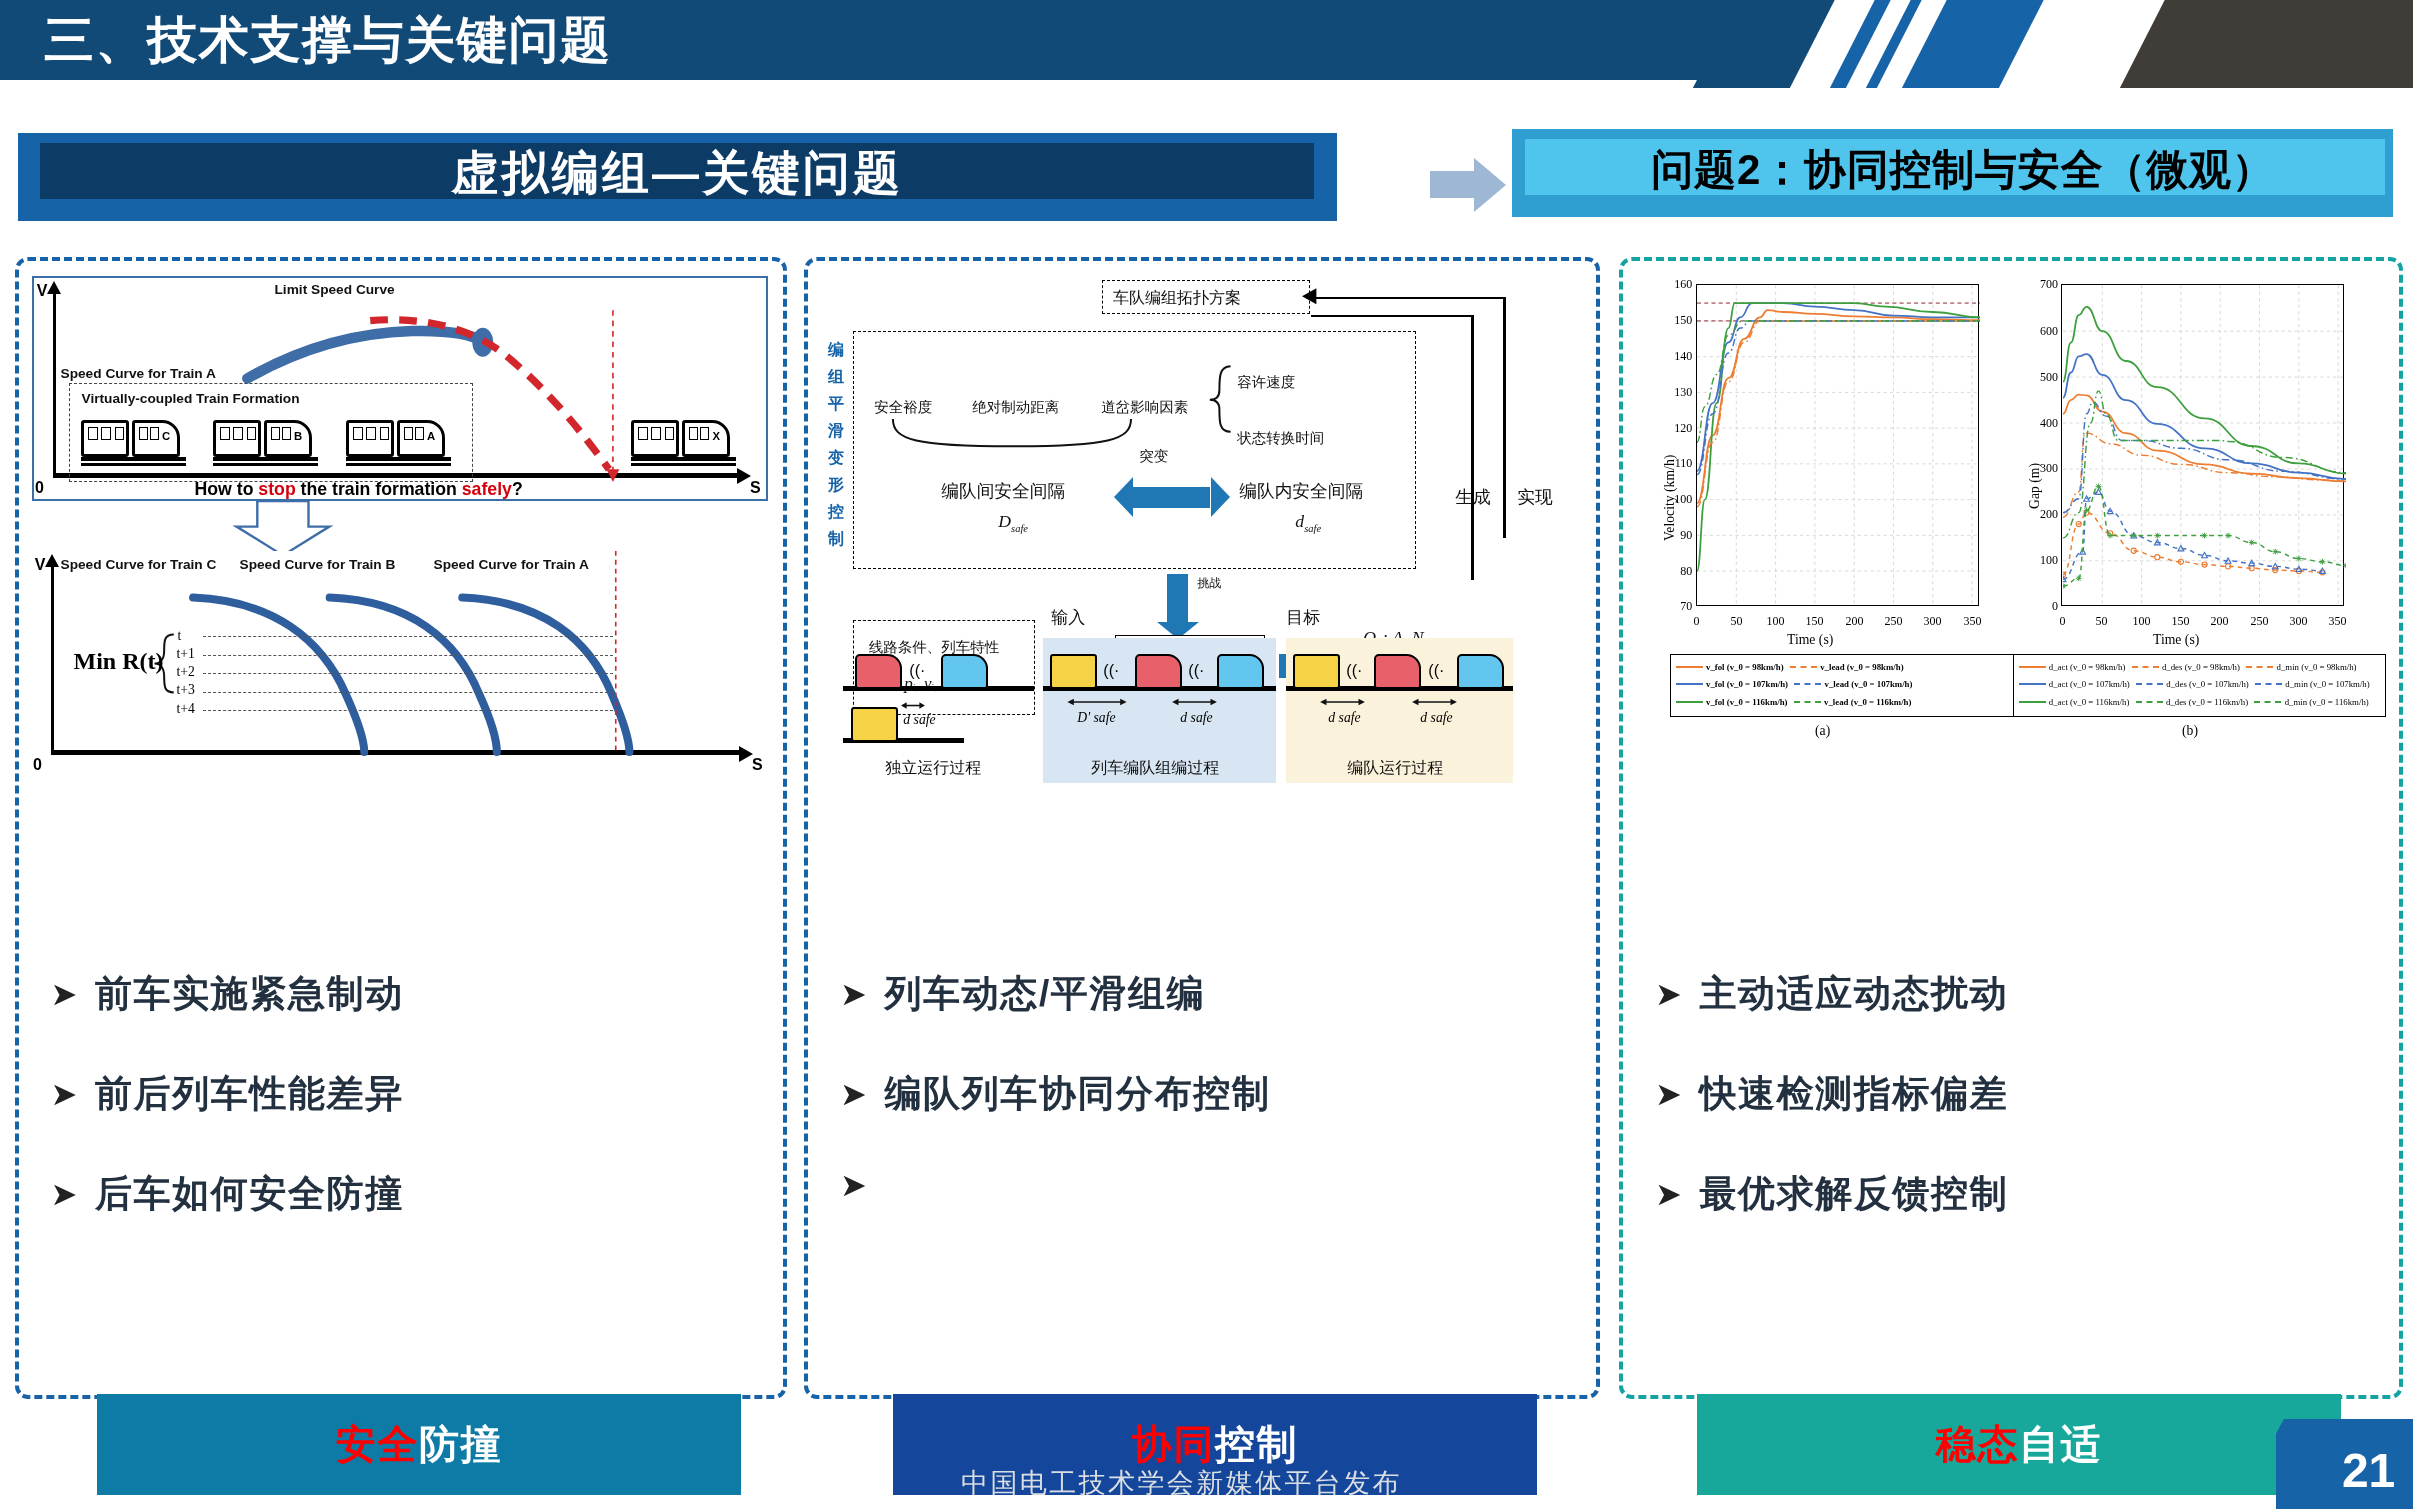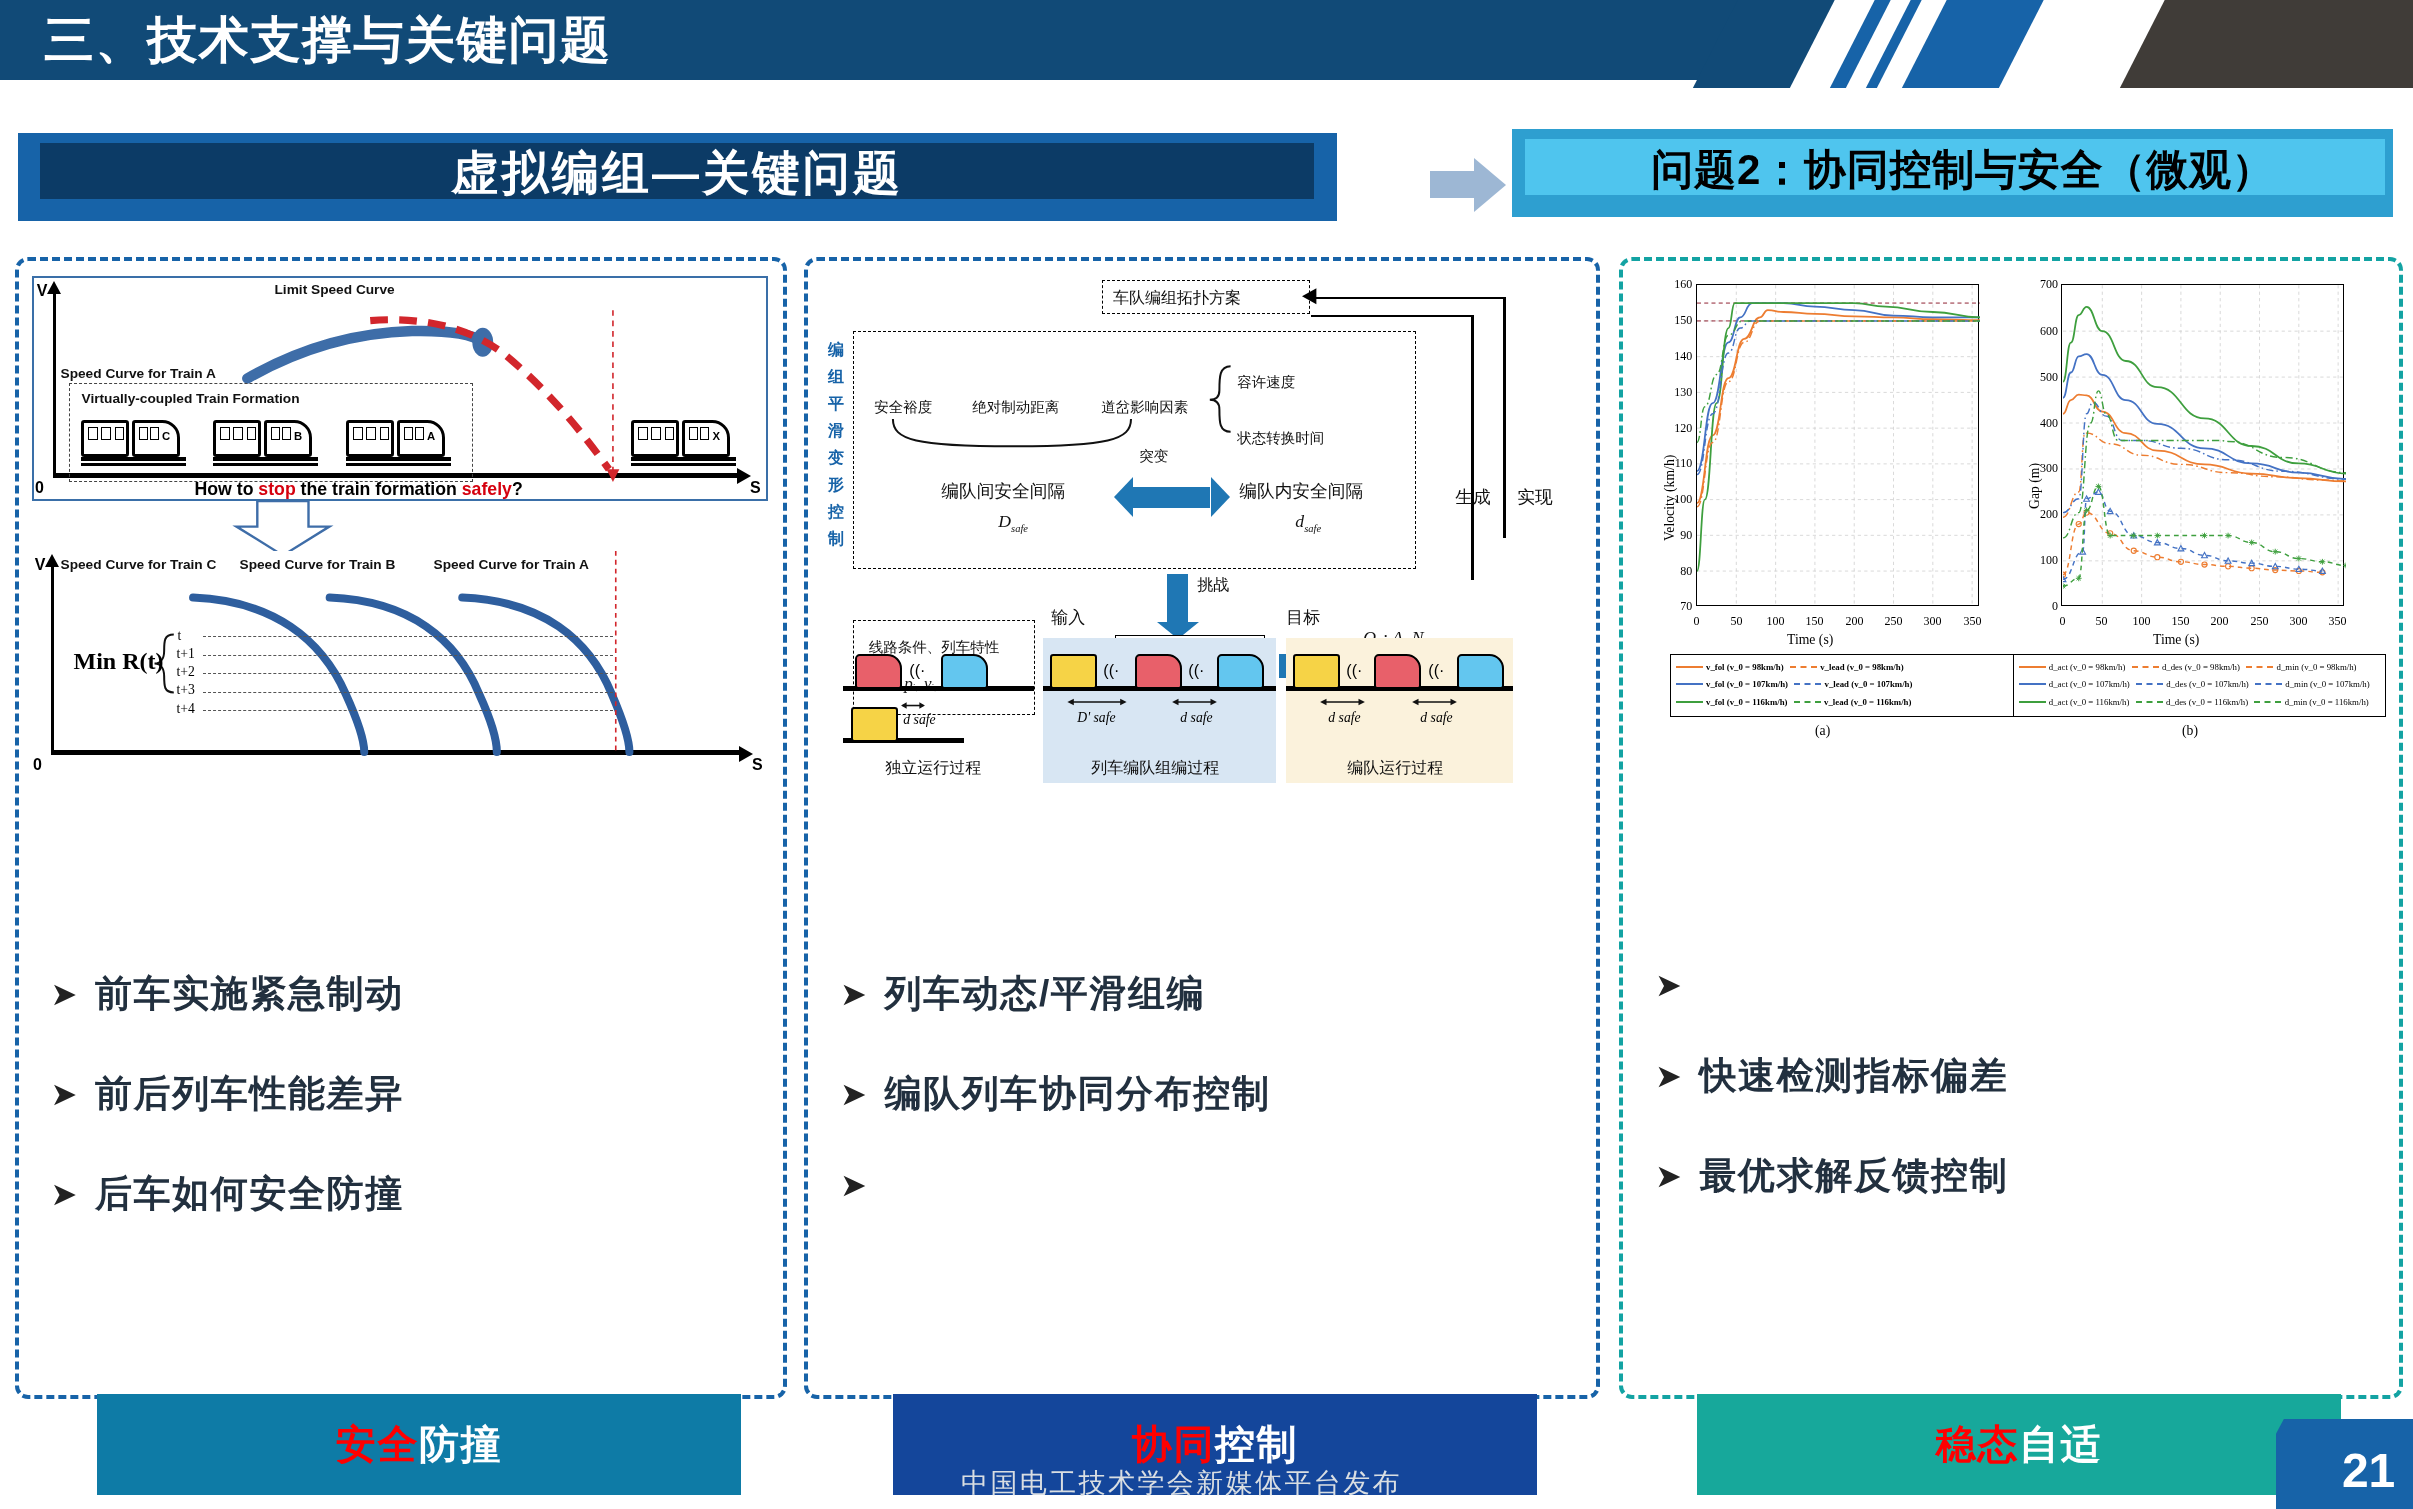--- a/index.html
+++ b/index.html
@@ -342,21 +342,21 @@
     <div class="t2" style="left:122px;top:203px;font-size:17.7px;">编队间安全间隔</div>
     <div class="t2 mi" style="left:179px;top:235px;font-size:17.7px;">D<sub style="font-size:10.5px;">safe</sub></div>
 
     <div class="t2" style="left:420px;top:203px;font-size:17.7px;">编队内安全间隔</div>
     <div class="t2 mi" style="left:476px;top:235px;font-size:17.7px;">d<sub style="font-size:10.5px;">safe</sub></div>
 
     <div class="t2" style="left:613px;top:209px;font-size:17.7px;margin-left:23px;">生成</div>
     <div class="t2" style="left:698px;top:209px;font-size:17.7px;">实现</div>
 
     <div class="blockarrow-v" style="left:348px;top:298px;height:48px;"></div>
-    <div class="t2" style="left:378px;top:299px;font-size:16px;">挑战</div>
+    <div class="t2" style="left:378px;top:299px;font-size:12px;">挑战</div>
 
     <div class="dbox" style="left:34px;top:344px;width:182px;height:95px;">
       <div class="t2" style="left:14.5px;top:17.7px;">线路条件、列车特性</div>
       <div class="t2 mi" style="left:50px;top:53px;font-size:17px;">pᵢ, vᵢ, aᵢ</div>
     </div>
     <div class="t2" style="left:232px;top:330px;font-size:17px;">输入</div>
     <div class="blockarrow-h" style="left:224px;top:378px;width:60px;"></div>
 
     <div class="sbox" style="left:296px;top:359px;width:150px;height:50px;">
       <div class="t2" style="left:8px;top:13px;font-size:17.7px;">编队变形控制器</div>
@@ -671,20 +671,21 @@
             </div>
           </div>
         </div>
       <div class="subcap" style="left:174px;top:447px;">(b)</div>
     </div>
   </div>
 
   <div class="bullets">
     <div class="bullet">
       <span class="mk">➤</span>
+      <span class="bx">主动适应动态扰动</span>
     </div>
     <div class="bullet">
       <span class="mk">➤</span>
       <span class="bx">快速检测指标偏差</span>
     </div>
     <div class="bullet">
       <span class="mk">➤</span>
       <span class="bx">最优求解反馈控制</span>
     </div>
   </div>

